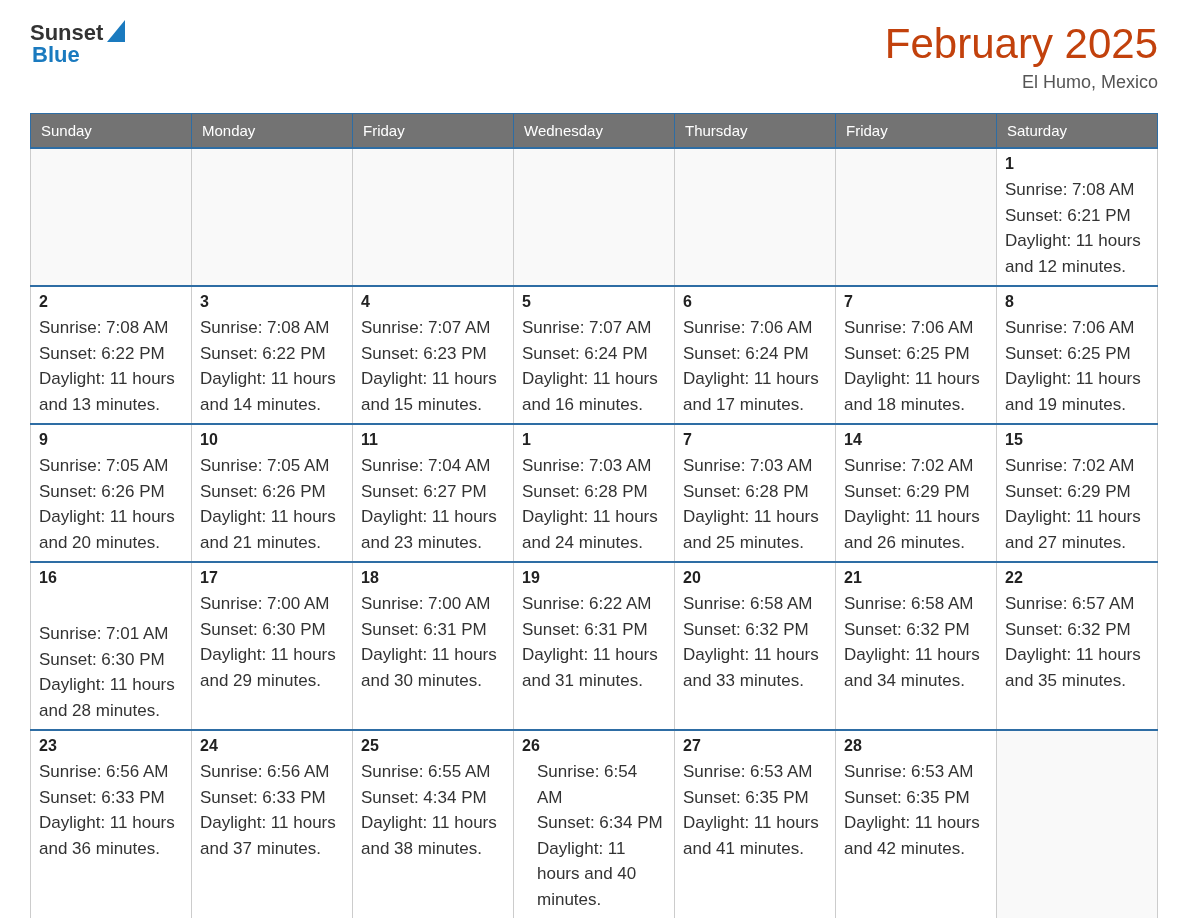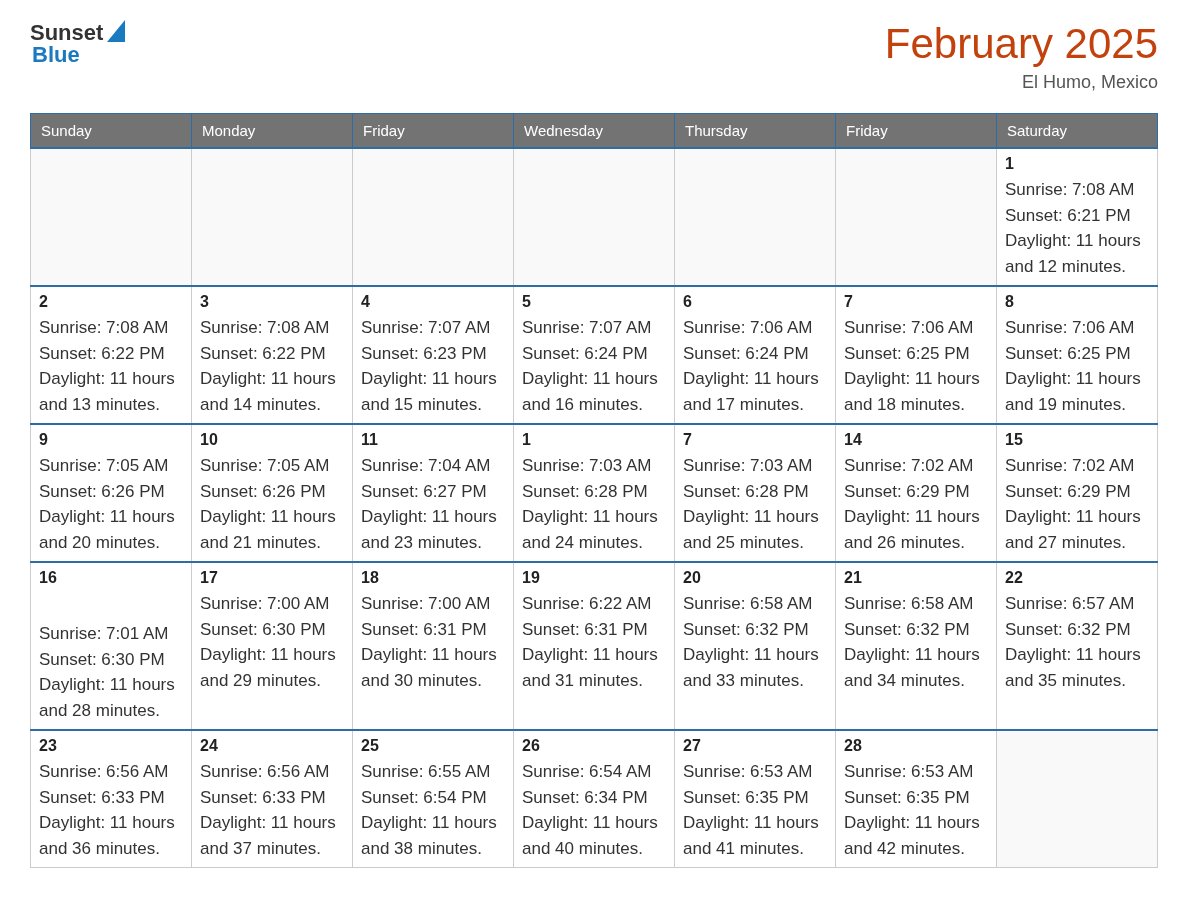--- a/index.html
+++ b/index.html
@@ -276,26 +276,26 @@
         </td>
         <td>
           <div class="day-number">24</div>
           <div class="day-info" style="white-space: pre-line;">Sunrise: 6:56 AM
 Sunset: 6:33 PM
 Daylight: 11 hours and 37 minutes.</div>
         </td>
         <td>
           <div class="day-number">25</div>
           <div class="day-info" style="white-space: pre-line;">Sunrise: 6:55 AM
-Sunset: 6:54 PM
+Sunset: 4:34 PM
 Daylight: 11 hours and 38 minutes.</div>
         </td>
         <td>
           <div class="day-number">26</div>
-          <div class="day-info" style="white-space: pre-line;">Sunrise: 6:54 AM
+          <div class="day-info" style="white-space: pre-line; margin-left: 15px;">Sunrise: 6:54 AM
 Sunset: 6:34 PM
 Daylight: 11 hours and 40 minutes.</div>
         </td>
         <td>
           <div class="day-number">27</div>
           <div class="day-info" style="white-space: pre-line;">Sunrise: 6:53 AM
 Sunset: 6:35 PM
 Daylight: 11 hours and 41 minutes.</div>
         </td>
         <td>

